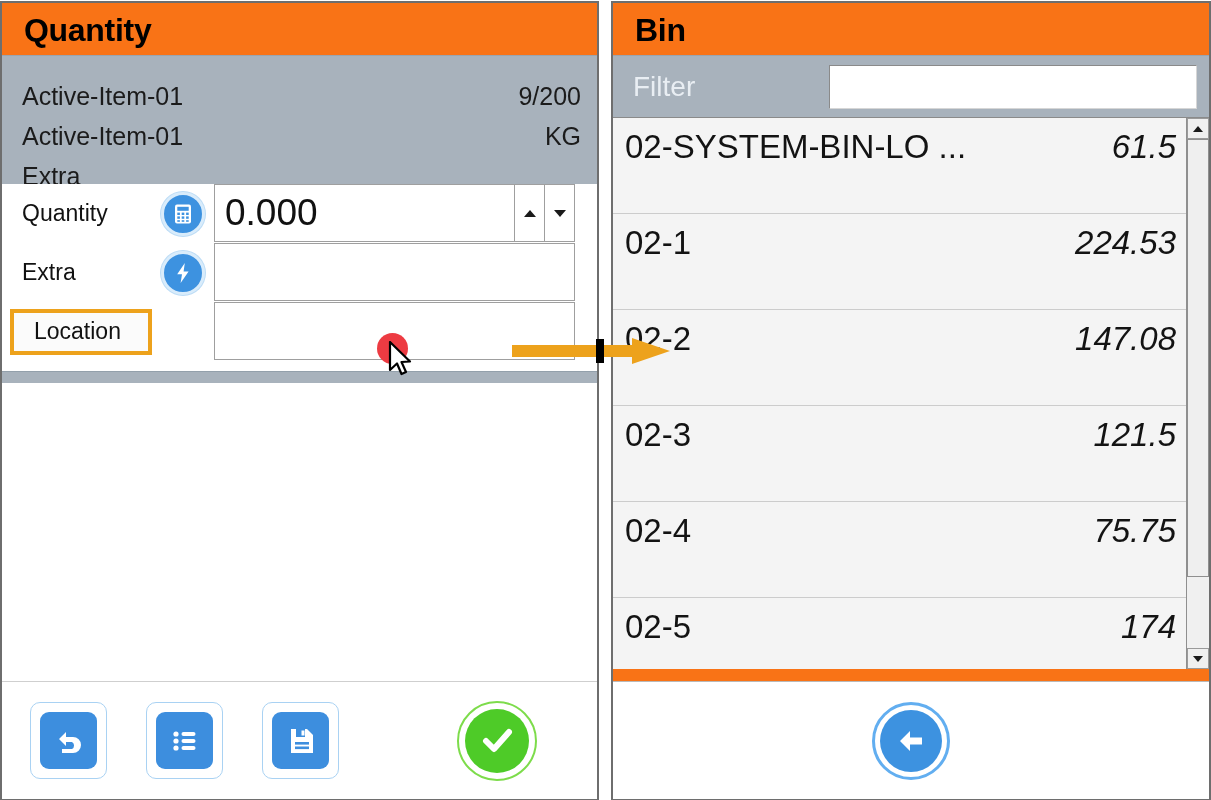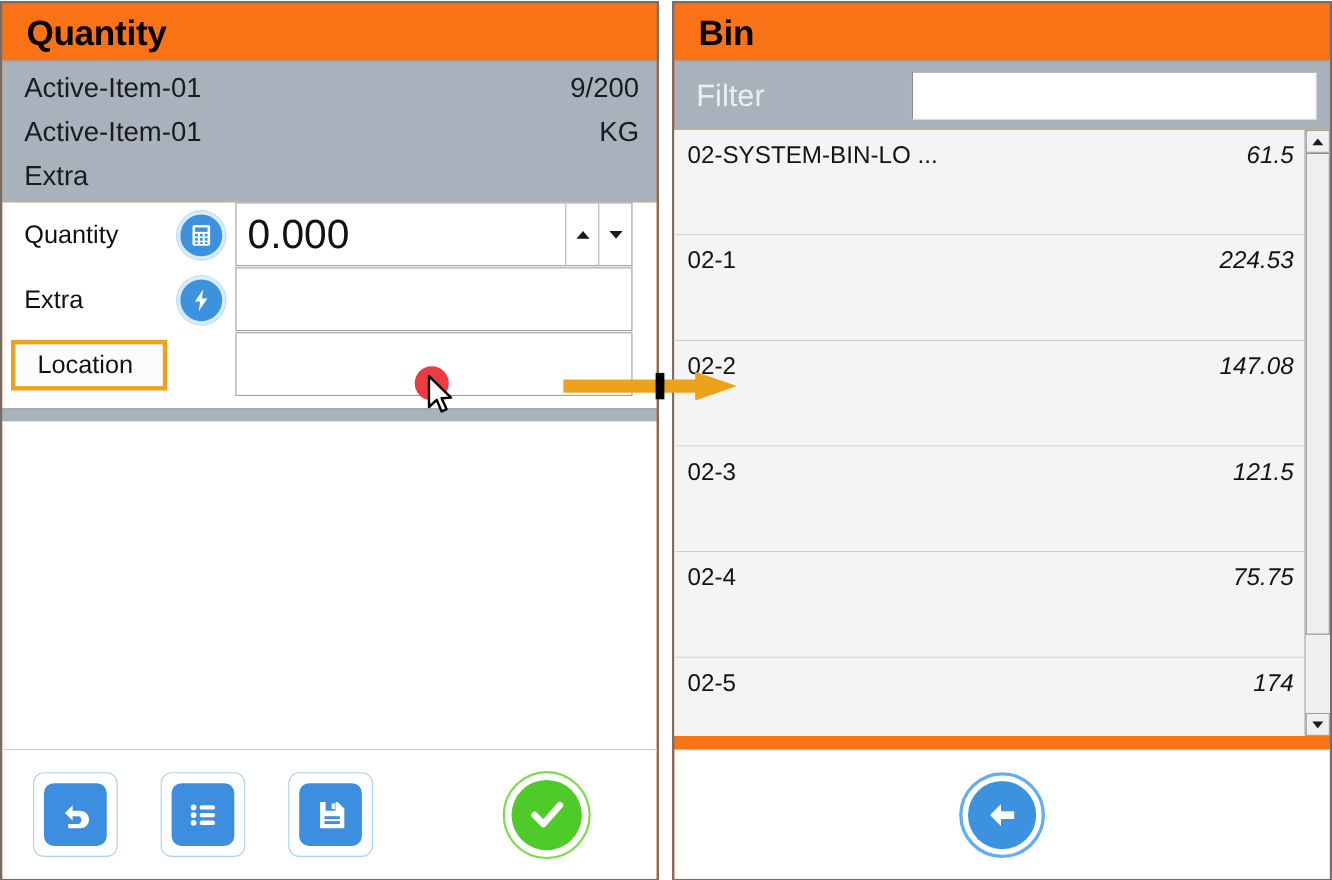--- a/index.html
+++ b/index.html
@@ -42,21 +42,21 @@
     color: #000000;
     padding: 9px 0 0 22px;
     height: 52px;
     box-sizing: border-box;
     letter-spacing: -0.3px;
   }
 
   
   .info-block {
     background: #a8b2bc;
-    padding: 4px 16px 10px 20px;
+    padding: 20px 16px 10px 20px;
     box-sizing: border-box;
     height: 129px;
     border-top: 1px solid #9aa4ae;
   }
   .info-row {
     display: flex;
     justify-content: space-between;
     align-items: baseline;
     font-size: 25px;
     color: #1b1b1b;
@@ -274,21 +274,21 @@
     overflow: hidden;
   }
   .bin-row {
     height: 96px;
     display: flex;
     align-items: flex-start;
     justify-content: space-between;
     padding: 10px 10px 0 12px;
     box-sizing: border-box;
     border-bottom: 1px solid #cccccc;
-    font-size: 22px;
+    font-size: 33px;
     color: #131313;
     background: #f4f4f4;
   }
   .bin-row:last-child { border-bottom: none; }
   .bin-name { white-space: nowrap; }
   .bin-qty { text-align: right; white-space: nowrap; font-style: italic; }
 
   
   .scrollbar {
     width: 23px;

